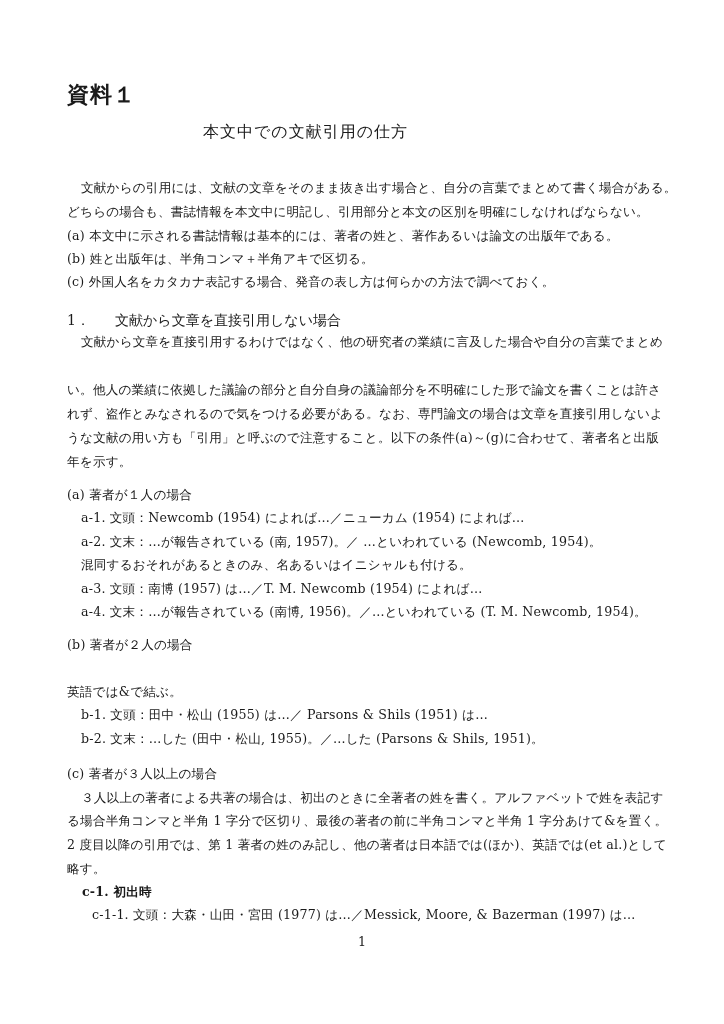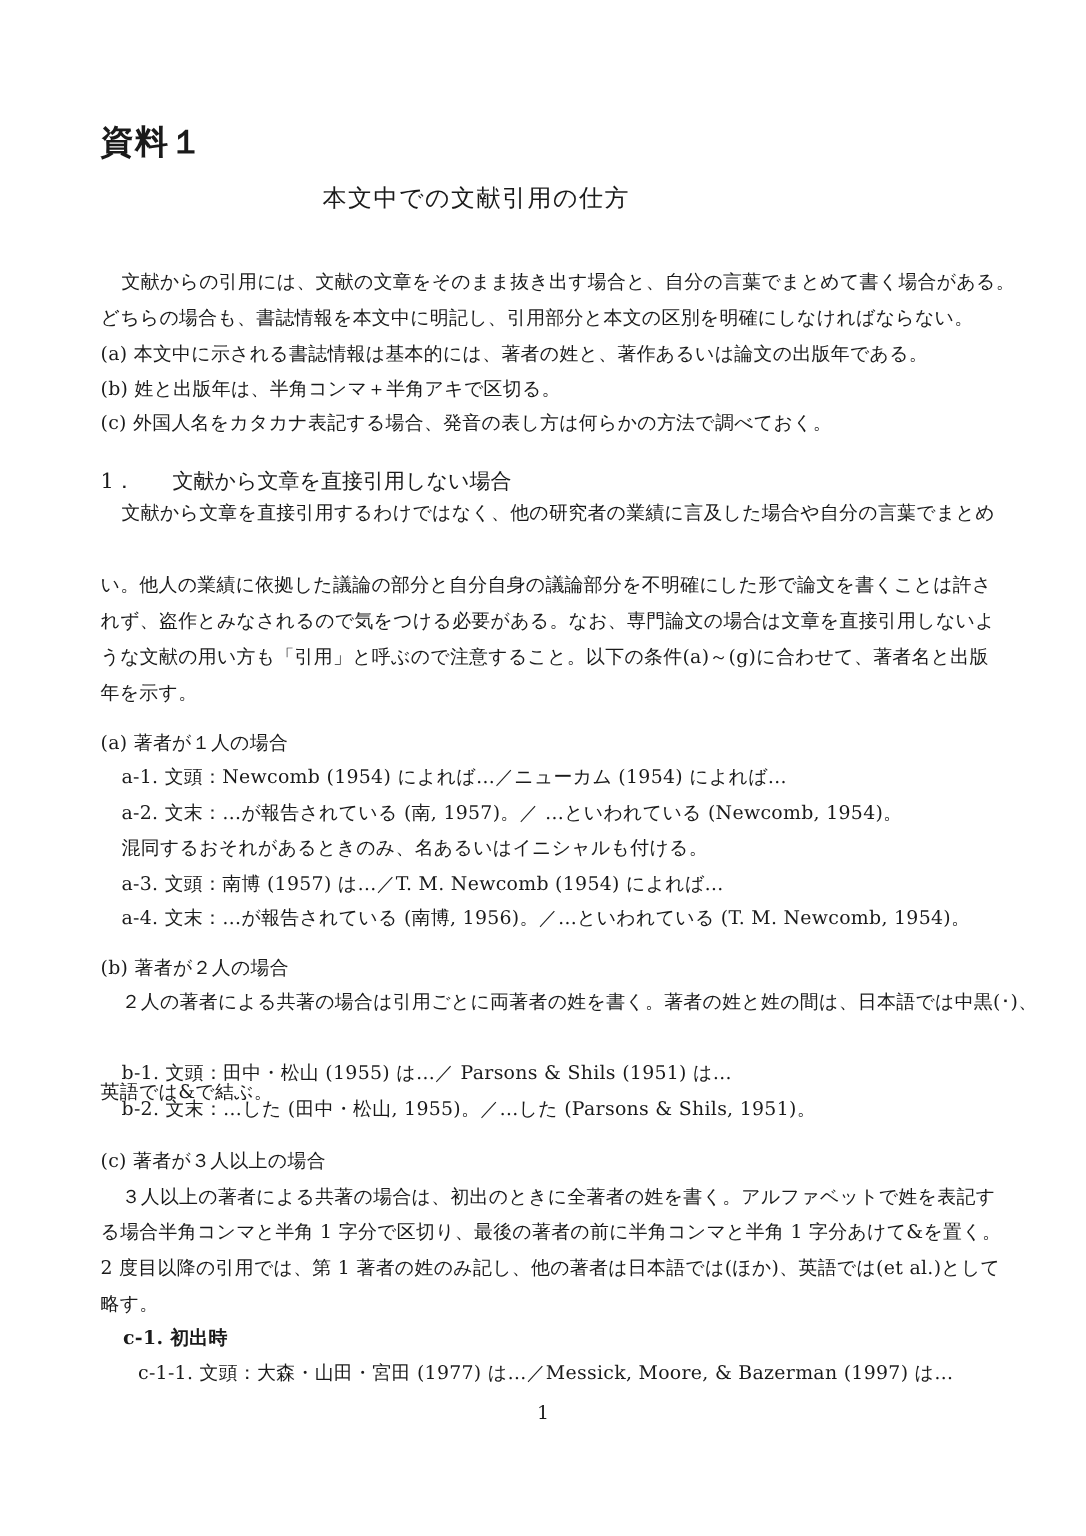--- a/index.html
+++ b/index.html
@@ -7,21 +7,21 @@
     width: 724px; height: 1024px; position: relative; overflow: hidden;
     font-family: "DejaVu Serif", "Liberation Serif", serif;
     color: #1a1a1a;
   }
   .page { position: absolute; left: 0; top: 0; width: 724px; height: 1024px; }
   .doc-label {
     position: absolute; left: 67px; top: 80px;
     font-size: 22px; font-weight: bold; letter-spacing: 1px;
   }
   .doc-title {
-    position: absolute; left: 12px; width: 611px; top: 122px; text-align: center;
+    position: absolute; left: 0; width: 611px; top: 122px; text-align: center;
     font-size: 16px; letter-spacing: 1px;
   }
   .line {
     position: absolute; left: 67px; width: 592px;
     font-size: 12.6px; line-height: 16px; white-space: nowrap;
     letter-spacing: 0.2px;
   }
   .ind1 { left: 81px; }
   .ind2 { left: 82px; font-weight: bold; }
   .ind3 { left: 92px; }
@@ -55,22 +55,21 @@
   <div class="line" style="top:454px;">年を示す。</div>
 
   <div class="line" style="top:487px;">(a) 著者が１人の場合</div>
   <div class="line ind1" style="top:510px;">a‐1. 文頭：Newcomb (1954) によれば…／ニューカム (1954) によれば…</div>
   <div class="line ind1" style="top:534px;">a‐2. 文末：…が報告されている (南, 1957)。／ …といわれている (Newcomb, 1954)。</div>
   <div class="line ind1" style="top:557px;">混同するおそれがあるときのみ、名あるいはイニシャルも付ける。</div>
   <div class="line ind1" style="top:581px;">a‐3. 文頭：南博 (1957) は…／T. M. Newcomb (1954) によれば…</div>
   <div class="line ind1" style="top:604px;">a‐4. 文末：…が報告されている (南博, 1956)。／…といわれている (T. M. Newcomb, 1954)。</div>
 
   <div class="line" style="top:637px;">(b) 著者が２人の場合</div>
-  <div class="line ind1" style="top:660px;">２人の著者による共著の場合は引用ごとに両著者の姓を書く。著者の姓と姓の間は、日本語では中黒(･)、</div>
-  <div class="line" style="top:684px;margin-top:36px;">英語では&amp;で結ぶ。</div>
+  <div class="line" style="top:684px;">英語では&amp;で結ぶ。</div>
   <div class="line ind1" style="top:707px;">b‐1. 文頭：田中・松山 (1955) は…／ Parsons &amp; Shils (1951) は…</div>
   <div class="line ind1" style="top:731px;">b‐2. 文末：…した (田中・松山, 1955)。／…した (Parsons &amp; Shils, 1951)。</div>
 
   <div class="line" style="top:766px;">(c) 著者が３人以上の場合</div>
   <div class="line ind1" style="top:790px;">３人以上の著者による共著の場合は、初出のときに全著者の姓を書く。アルファベットで姓を表記す</div>
   <div class="line" style="top:813px;">る場合半角コンマと半角 1 字分で区切り、最後の著者の前に半角コンマと半角 1 字分あけて&amp;を置く。</div>
   <div class="line" style="top:837px;">2 度目以降の引用では、第 1 著者の姓のみ記し、他の著者は日本語では(ほか)、英語では(et al.)として</div>
   <div class="line" style="top:861px;">略す。</div>
   <div class="line ind2" style="top:884px;">c‐1. 初出時</div>
   <div class="line ind3" style="top:907px;">c‐1‐1. 文頭：大森・山田・宮田 (1977) は…／Messick, Moore, &amp; Bazerman (1997) は…</div>

